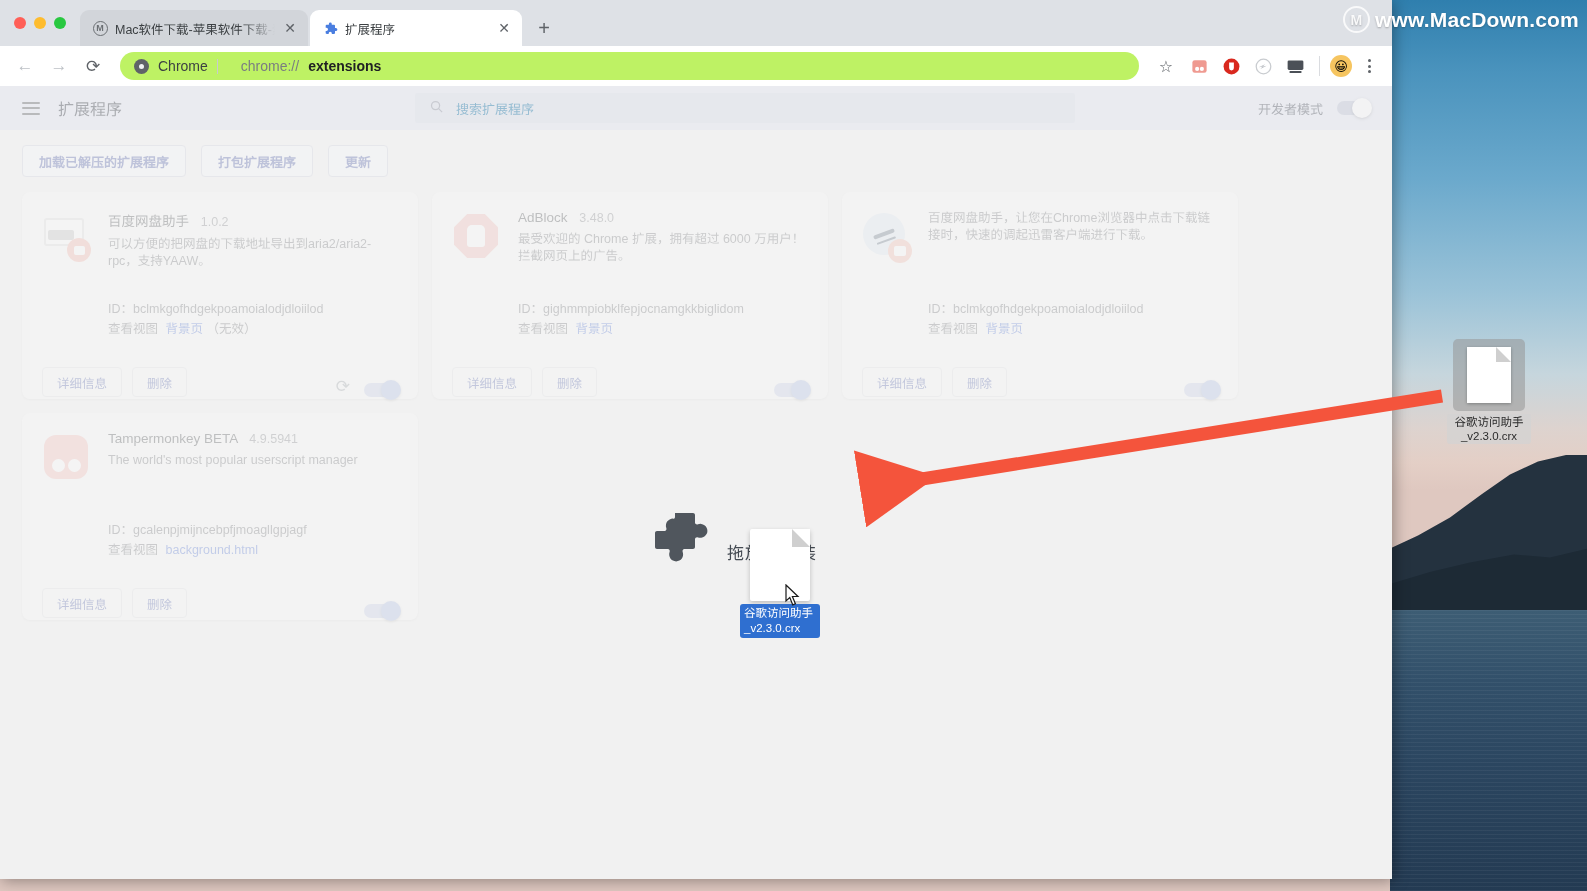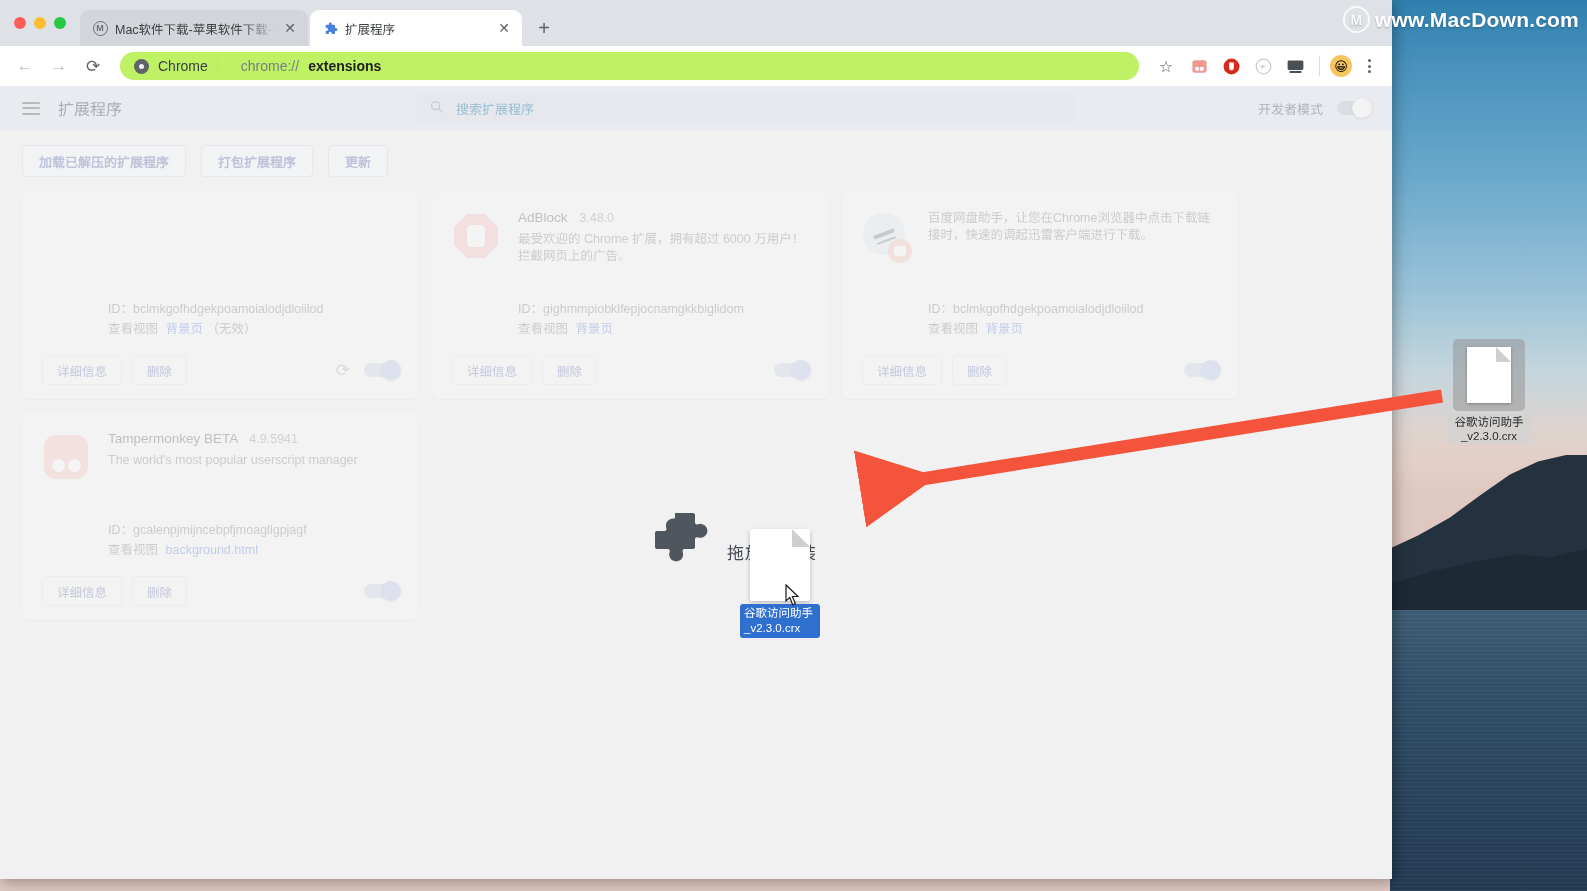--- a/index.html
+++ b/index.html
@@ -208,22 +208,22 @@
   .card-top { display: flex; gap: 18px; }
   .card-icon { width: 48px; height: 48px; flex: 0 0 48px; position: relative; margin-top: 2px; }
   .card-body { flex: 1 1 auto; min-width: 0; }
   .card-name { font-size: 13.5px; color: #3c4043; margin-bottom: 6px; }
   .card-name .ver { color: #7c7f83; margin-left: 8px; font-size: 12.5px; }
   .card-desc { font-size: 12.5px; line-height: 17px; color: #6a6d71; }
   .card-id { position: absolute; left: 86px; top: 106px; font-size: 12.5px; color: #6a6d71; }
   .card-links { position: absolute; left: 86px; top: 126px; font-size: 12.5px; color: #6a6d71; }
   .card-links a { color: #4a6fd4; text-decoration: none; margin-left: 4px; }
   .card-foot {
-    position: absolute; left: 20px; right: 20px; bottom: 14px;
-    display: flex; align-items: center; gap: 10px;
+    position: absolute; left: 20px; right: 20px; bottom: 2px;
+    display: flex; align-items: flex-end; gap: 10px;
   }
   .foot-btn {
     height: 30px; padding: 0 14px; border: 1px solid #e0e2e6; border-radius: 4px;
     background: #fafafa; color: #4a5ba8; font-size: 12.5px;
     display: flex; align-items: center;
   }
   .foot-spacer { flex: 1 1 auto; }
   .reload-ico { color: #9aa0a6; font-size: 17px; margin-right: 4px; }
   .switch-on {
     width: 34px; height: 14px; border-radius: 7px; background: #c3cde8; position: relative;
@@ -409,20 +409,36 @@
 
       <div id="ext-actionbar">
         <div class="action-btn">加载已解压的扩展程序</div>
         <div class="action-btn">打包扩展程序</div>
         <div class="action-btn">更新</div>
       </div>
 
       <div id="cards">
 
         <div class="card">
+          <div class="card-top">
+            <div class="card-icon ico-baidu">
+              <span class="box"></span>
+                <span class="bar"></span>
+                <span class="badge">
+                  <i></i>
+                </span>
+            </div>
+            <div class="card-body">
+              <div class="card-name">
+                <span>百度网盘助手</span>
+                <span class="ver">1.0.2</span>
+              </div>
+              <div class="card-desc">可以方便的把网盘的下载地址导出到aria2/aria2-rpc，支持YAAW。</div>
+            </div>
+          </div>
           <div class="card-id">
             <span>ID：</span><span>bclmkgofhdgekpoamoialodjdloiilod</span>
           </div>
           <div class="card-links">
             <span>查看视图</span>
             <a href="#">背景页</a>
             <span>（无效）</span>
           </div>
           <div class="card-foot">
             <div class="foot-btn">详细信息</div>

